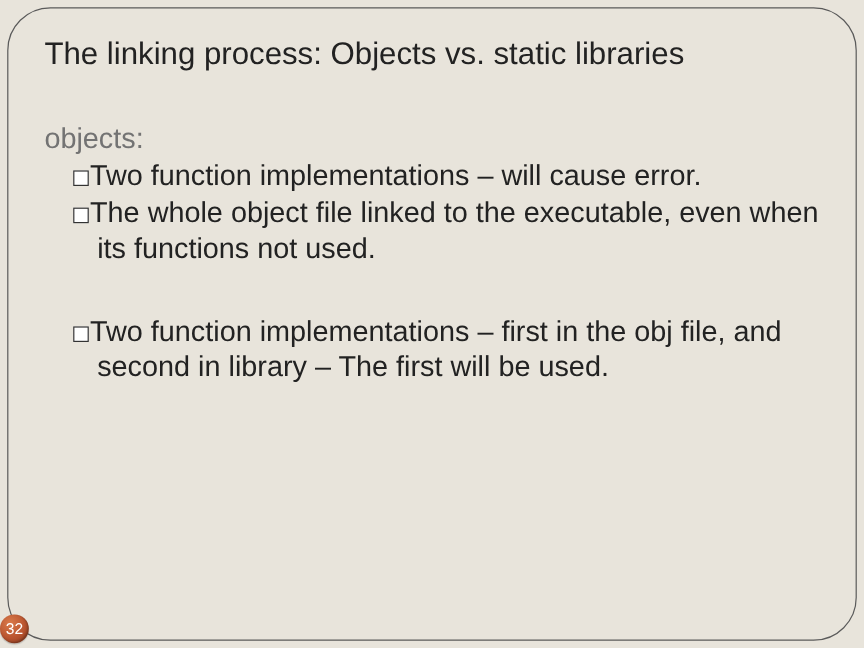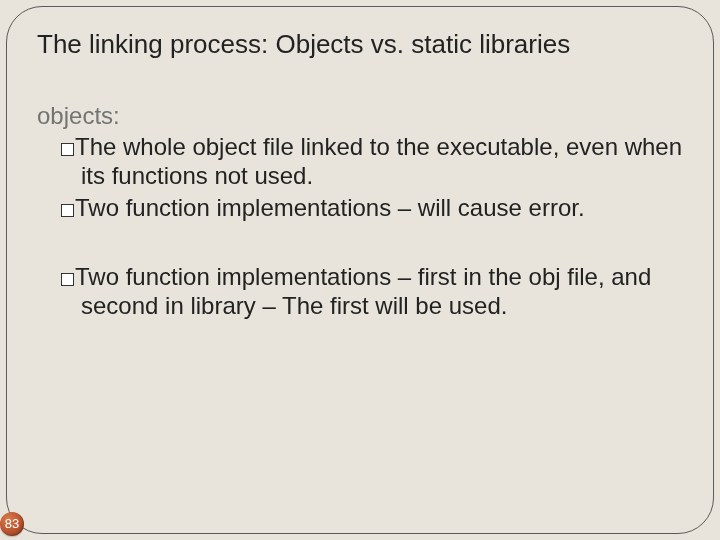--- a/index.html
+++ b/index.html
@@ -68,22 +68,22 @@
   }
 </style>
 </head>
 <body>
 
 <div class="frame">
   <div class="title">The linking process: Objects vs. static libraries</div>
 
   <div class="section-label">objects:</div>
   <div class="bullets">
+    <div class="bullet"><span class="marker"></span><span>Two function implementations – will cause error.</span></div>
     <div class="bullet"><span class="marker"></span><span>The whole object file linked to the executable, even when its functions not used.</span></div>
-    <div class="bullet"><span class="marker"></span><span>Two function implementations – will cause error.</span></div>
   </div>
 
   <div class="bullets" style="margin-bottom:0">
     <div class="bullet"><span class="marker"></span><span>Two function implementations – first in the obj file, and second in library – The first will be used.</span></div>
   </div>
 </div>
 
-<div class="badge">83</div>
+<div class="badge">32</div>
 
 </body></html>

